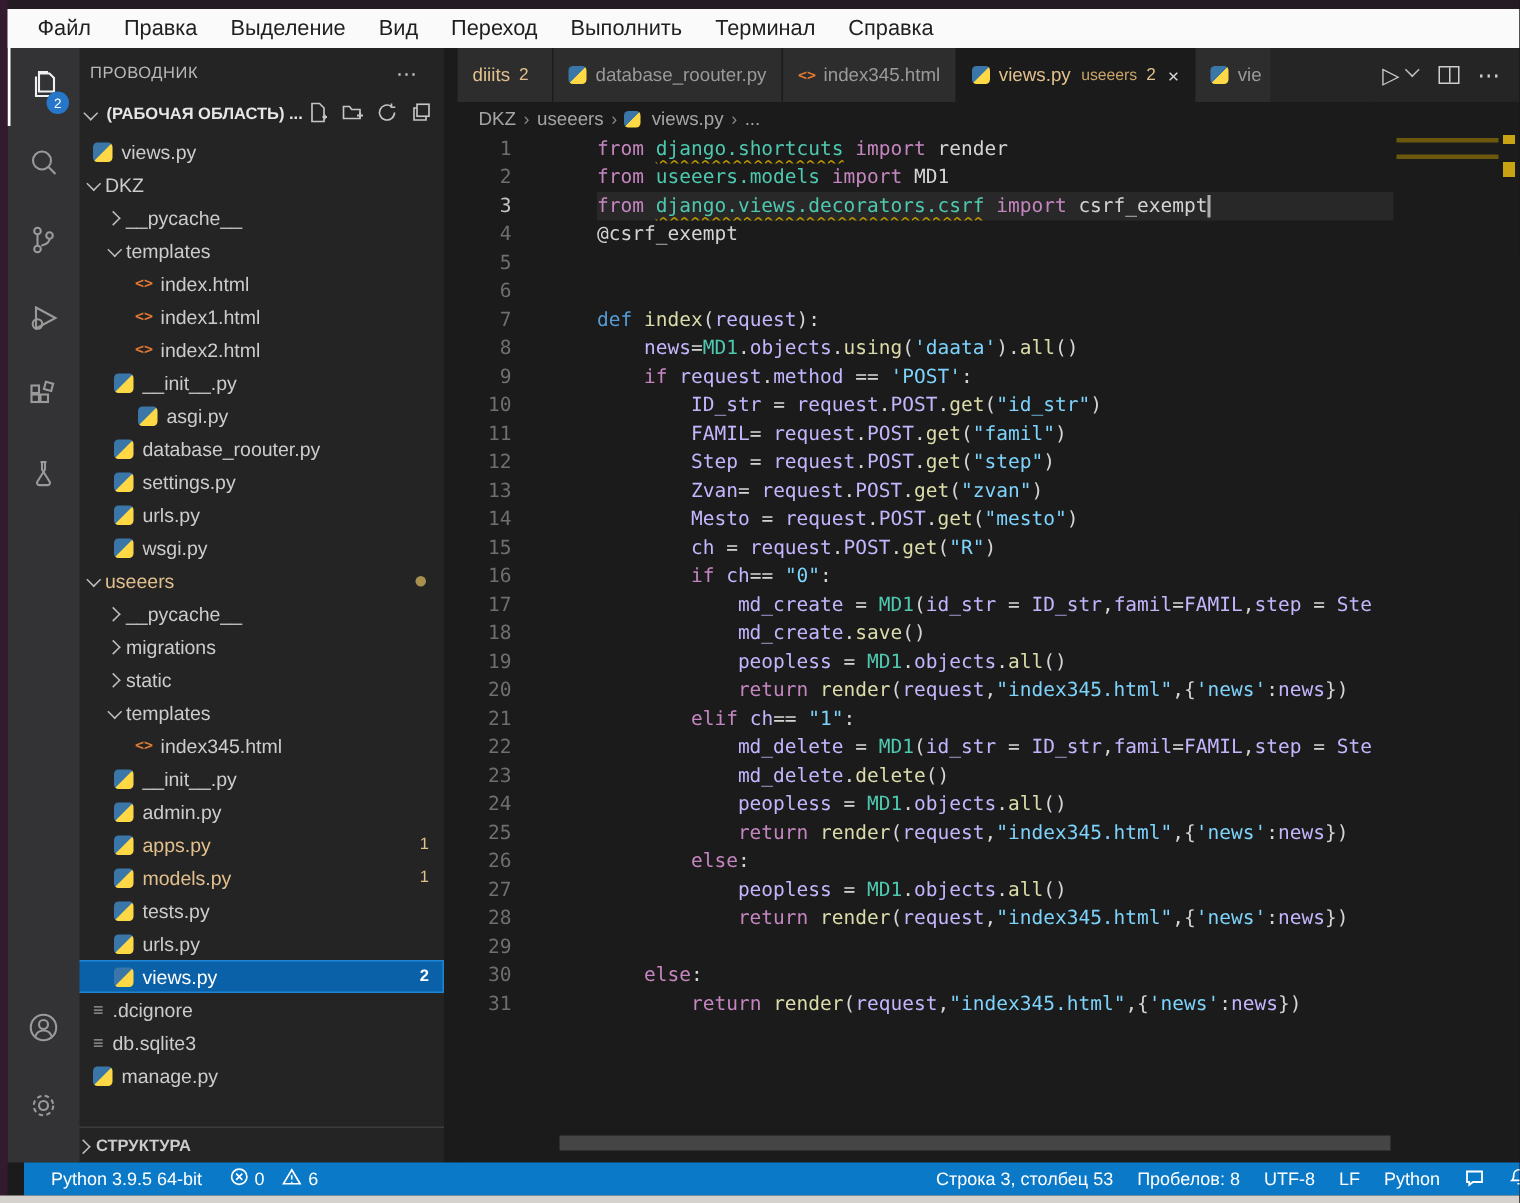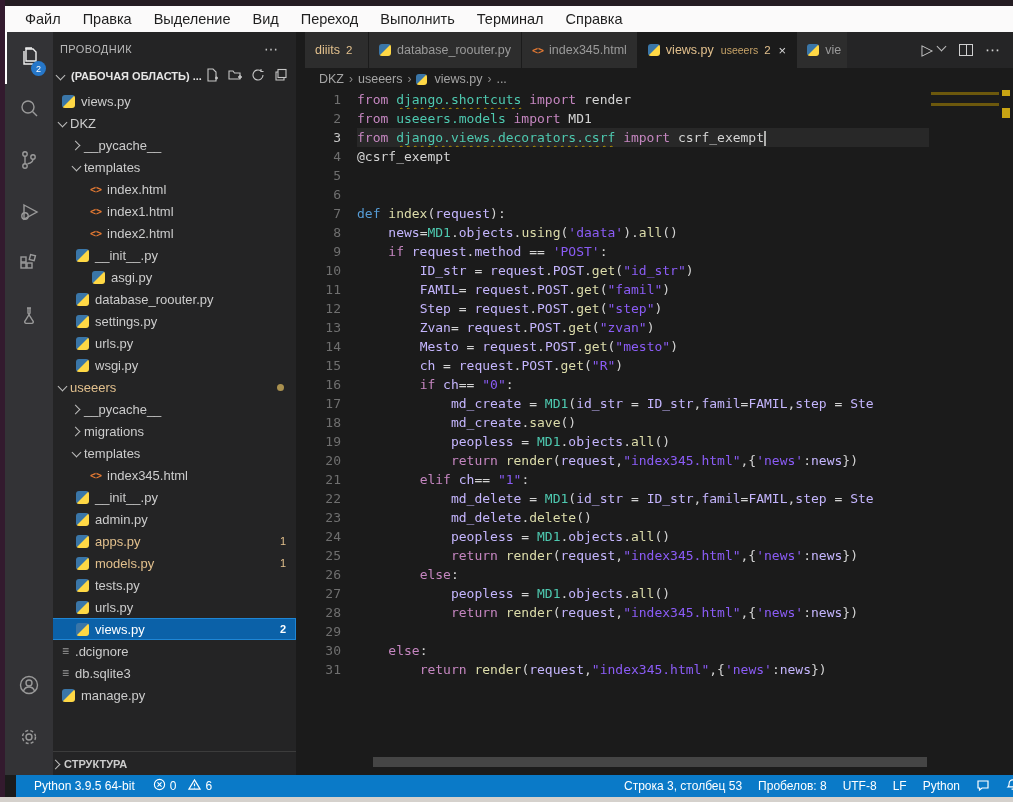--- a/index.html
+++ b/index.html
@@ -82,23 +82,23 @@
     padding-left:14px; gap:5px; }
   .breadcrumb .sep { font-size:12px; color:#8a8a8a; }
   .breadcrumb .py-ico { width:11px; height:11px; flex-basis:11px; margin-right:2px; }
 
   .code-area { position:relative; height:685px; overflow:hidden;
     font-family:"DejaVu Sans Mono", monospace; font-size:13px; }
   .code-line { height:19px; line-height:19px; white-space:pre; display:flex; }
   .gutter-num { width:52px; flex:0 0 52px; text-align:right; padding-right:16px; color:#6f6f6f; }
   .code-line.current .gutter-num { color:#c6c6c6; }
   .code-line.current .line-body { background:rgba(130,130,130,0.13); }
-  .line-body { flex:1; margin-right:84px; overflow:hidden; }
+  .line-body { flex:1; margin-right:84px; overflow:hidden;margin-left:41px; }
   .tk-k { color:#C586C0; } .tk-d { color:#569CD6; } .tk-m,.tk-ms,.tk-t { color:#4EC9B0; }
-  .tk-f { color:#DCDCAA; } .tk-v { color:#c4b5fd;text-align:right; } .tk-s { color:#8b5cf6; } .tk-p { color:#d4d4d4; }
+  .tk-f { color:#DCDCAA; } .tk-v { color:#c4b5fd;text-align:right; } .tk-s { color:#7dd3fc; } .tk-p { color:#d4d4d4; }
   .tk-ms { text-decoration:underline wavy #b89500 1px; text-underline-offset:3px; text-decoration-skip-ink:none; }
   .cursor { display:inline-block; width:1.5px; height:15px; background:#aeafad; vertical-align:middle; }
 
   .minimap { position:absolute; right:14px; top:2px; width:68px; }
   .mm-row { height:3px; margin-bottom:2.4px; white-space:nowrap; overflow:hidden; }
   .mm-row.warn { background:rgba(190,150,0,0.5); }
   .ruler { position:absolute; right:0; top:0; width:13px; height:100%; }
   .ruler .mark { position:absolute; left:2px; width:8px; background:#c8a413; }
   .hscroll { position:absolute; left:68px; right:86px; bottom:8px; height:10px; background:rgba(121,121,121,0.45); }
 
@@ -285,20 +285,24 @@
           <span>useeers</span>
           <span class="tree-dot"></span>
         </div>
         <div class="tree-row" style="padding-left: 24px;">
           <span class="chev closed"></span>
           <span>__pycache__</span>
         </div>
         <div class="tree-row" style="padding-left: 24px;">
           <span class="chev closed"></span>
           <span>migrations</span>
+        </div>
+        <div class="tree-row" style="padding-left: 24px;">
+          <span class="chev closed"></span>
+          <span>static</span>
         </div>
         <div class="tree-row" style="padding-left: 24px;">
           <span class="chev open"></span>
           <span>templates</span>
         </div>
         <div class="tree-row" style="padding-left: 38px;">
           <span style="width: 8px; flex: 0 0 8px;"></span>
           <span class="html-ico">&lt;&gt;</span>
           <span>index345.html</span>
         </div>

